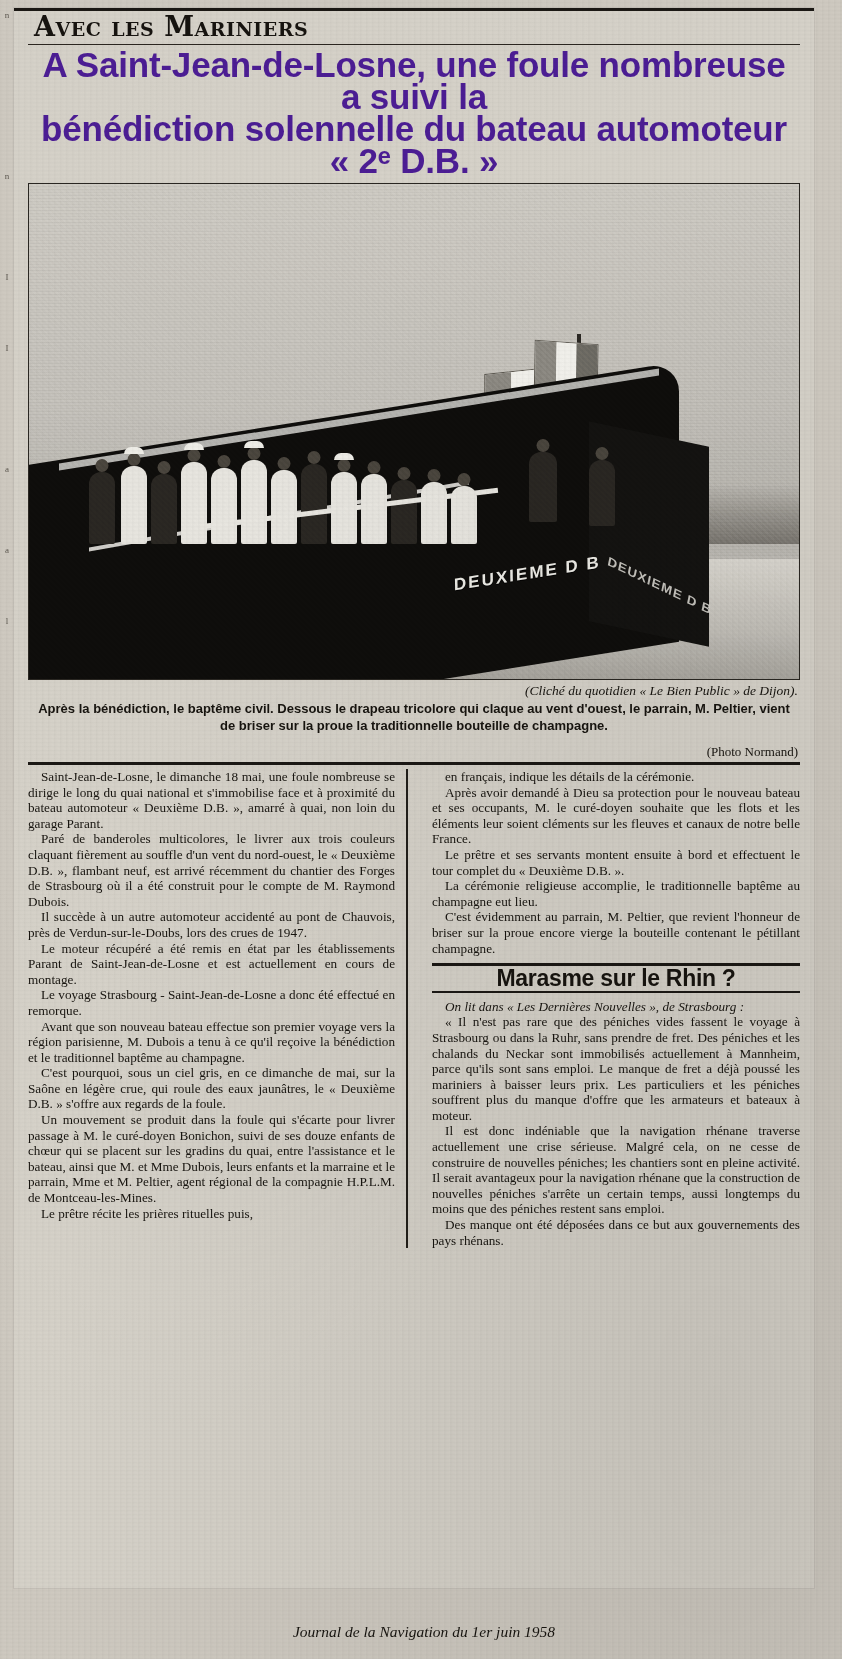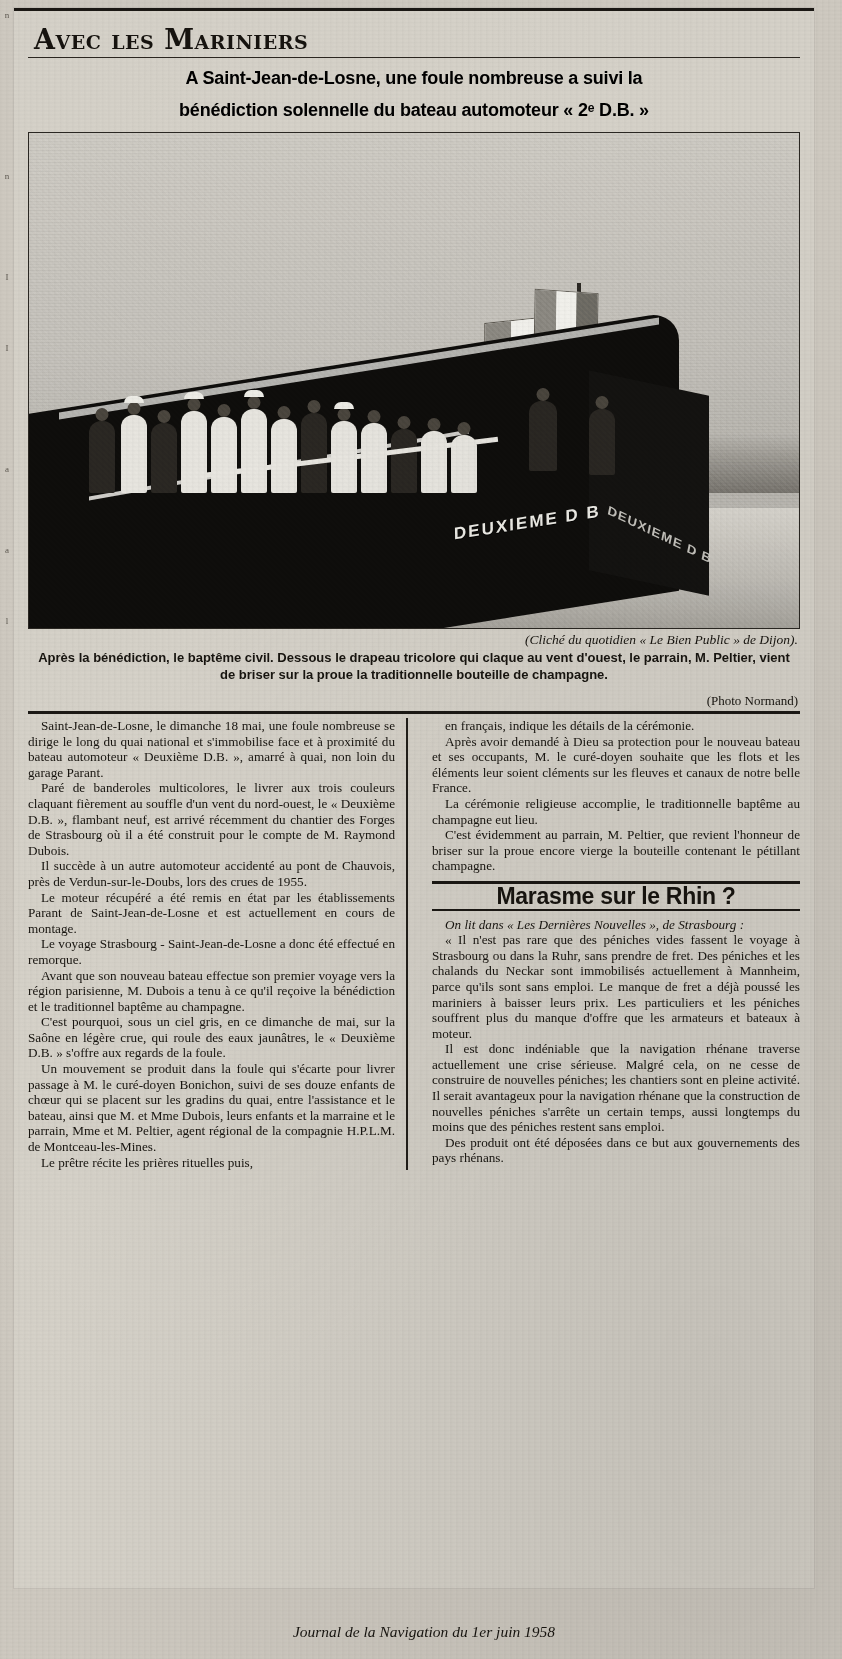--- a/index.html
+++ b/index.html
@@ -64,33 +64,33 @@
   }
   .rule.thin { height: 1px; background: #2b2620; }
 
   .hdr-wrap { padding: 0 14px; }
 
   .kicker {
     font-family: "DejaVu Serif", serif;
     font-weight: bold;
     font-size: 27px;
     letter-spacing: 0.5px;
-    margin: 13px 0 2px 6px;
+    margin: 0 0 2px 6px;
     color: #16130f;
     font-variant: small-caps;
     text-transform: none;
   }
   .headline {
     font-family: "Liberation Sans", sans-serif;
     font-weight: bold;
-    font-size: 18px;
+    font-size: 35px;
     line-height: 32px;
     text-align: center;
     margin: 4px 6px 6px 6px;
-    color: #000000;
+    color: #4c1d95;
     letter-spacing: -0.2px;
   }
   .headline .l2 { display: block; }
 
   .photo-frame {
     margin: 2px 14px 0 14px;
     height: 495px;
     position: relative;
     overflow: hidden;
     background: #3d3a35;
@@ -386,43 +386,44 @@
     <div class="caption">Après la bénédiction, le baptême civil. Dessous le drapeau tricolore qui claque au vent d'ouest, le parrain, M. Peltier, vient de briser sur la proue la traditionnelle bouteille de champagne.</div>
     <div class="photo-credit2">(Photo Normand)</div>
 
     <div class="rule" style="margin:0 14px;"></div>
 
     <div class="columns">
 
       <div class="col left">
         <p>Saint-Jean-de-Losne, le dimanche 18 mai, une foule nombreuse se dirige le long du quai national et s'immobilise face et à proximité du bateau automoteur « Deuxième D.B. », amarré à quai, non loin du garage Parant.</p>
         <p>Paré de banderoles multicolores, le livrer aux trois couleurs claquant fièrement au souffle d'un vent du nord-ouest, le « Deuxième D.B. », flambant neuf, est arrivé récemment du chantier des Forges de Strasbourg où il a été construit pour le compte de M. Raymond Dubois.</p>
-        <p>Il succède à un autre automoteur accidenté au pont de Chauvois, près de Verdun-sur-le-Doubs, lors des crues de 1955.</p>
+        <p>Il succède à un autre automoteur accidenté au pont de Chauvois, près de Verdun-sur-le-Doubs, lors des crues de 1947.</p>
         <p>Le moteur récupéré a été remis en état par les établissements Parant de Saint-Jean-de-Losne et est actuellement en cours de montage.</p>
         <p>Le voyage Strasbourg - Saint-Jean-de-Losne a donc été effectué en remorque.</p>
         <p>Avant que son nouveau bateau effectue son premier voyage vers la région parisienne, M. Dubois a tenu à ce qu'il reçoive la bénédiction et le traditionnel baptême au champagne.</p>
         <p>C'est pourquoi, sous un ciel gris, en ce dimanche de mai, sur la Saône en légère crue, qui roule des eaux jaunâtres, le « Deuxième D.B. » s'offre aux regards de la foule.</p>
         <p>Un mouvement se produit dans la foule qui s'écarte pour livrer passage à M. le curé-doyen Bonichon, suivi de ses douze enfants de chœur qui se placent sur les gradins du quai, entre l'assistance et le bateau, ainsi que M. et Mme Dubois, leurs enfants et la marraine et le parrain, Mme et M. Peltier, agent régional de la compagnie H.P.L.M. de Montceau-les-Mines.</p>
         <p>Le prêtre récite les prières rituelles puis,</p>
       </div>
 
       <div class="col right">
         <p>en français, indique les détails de la cérémonie.</p>
         <p>Après avoir demandé à Dieu sa protection pour le nouveau bateau et ses occupants, M. le curé-doyen souhaite que les flots et les éléments leur soient cléments sur les fleuves et canaux de notre belle France.</p>
+        <p>Le prêtre et ses servants montent ensuite à bord et effectuent le tour complet du « Deuxième D.B. ».</p>
         <p>La cérémonie religieuse accomplie, le traditionnelle baptême au champagne eut lieu.</p>
         <p>C'est évidemment au parrain, M. Peltier, que revient l'honneur de briser sur la proue encore vierge la bouteille contenant le pétillant champagne.</p>
 
         <div class="sub-rule"></div>
         <div class="subhead">Marasme sur le Rhin ?</div>
         <div class="sub-rule2"></div>
 
         <div class="lead-italic">On lit dans « Les Dernières Nouvelles », de Strasbourg :</div>
         <p>« Il n'est pas rare que des péniches vides fassent le voyage à Strasbourg ou dans la Ruhr, sans prendre de fret. Des péniches et les chalands du Neckar sont immobilisés actuellement à Mannheim, parce qu'ils sont sans emploi. Le manque de fret a déjà poussé les mariniers à baisser leurs prix. Les particuliers et les péniches souffrent plus du manque d'offre que les armateurs et bateaux à moteur.</p>
         <p>Il est donc indéniable que la navigation rhénane traverse actuellement une crise sérieuse. Malgré cela, on ne cesse de construire de nouvelles péniches; les chantiers sont en pleine activité. Il serait avantageux pour la navigation rhénane que la construction de nouvelles péniches s'arrête un certain temps, aussi longtemps du moins que des péniches restent sans emploi.</p>
-        <p>Des produit ont été déposées dans ce but aux gouvernements des pays rhénans.</p>
+        <p>Des manque ont été déposées dans ce but aux gouvernements des pays rhénans.</p>
       </div>
 
     </div>
 
   </div>
 
   <div class="footer">Journal de la Navigation du 1er juin 1958</div>
 
 </div>
 

